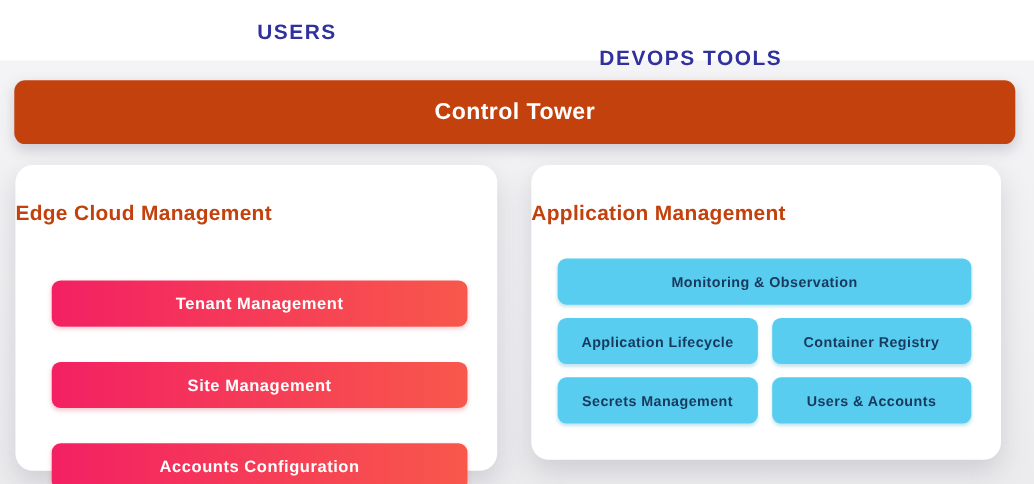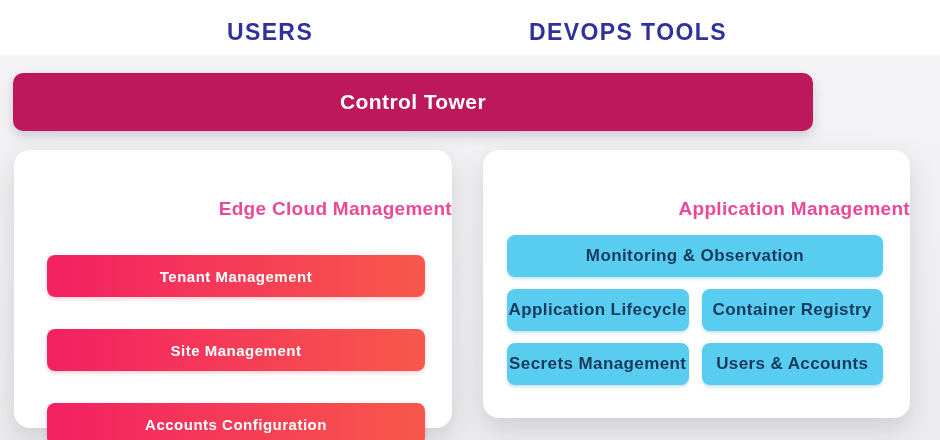--- a/index.html
+++ b/index.html
@@ -9,35 +9,35 @@
     font-family: "Liberation Sans", "DejaVu Sans", sans-serif;
     background: linear-gradient(180deg, #ffffff 0px, #ffffff 54px, #f4f3f5 56px, #ecebed 100%);
     overflow: hidden;
   }
 
   
   .hdr-label {
     position: absolute;
     top: 19px;
     transform: translateX(-50%);
-    font-size: 23px;
+    font-size: 19px;
     font-weight: 700;
     letter-spacing: 1.4px;
     color: #31319e;
     white-space: nowrap;
   }
   .hdr-users  { left: 270px; }
-  .hdr-devops { left: 628px; }
+  .hdr-devops { left: 628px; margin-top: 24px; }
 
   
   .control-tower {
     position: absolute;
     left: 13px; top: 73px;
-    width: 800px; height: 58px;
-    background: #be185d;
+    width: 910px; height: 58px;
+    background: #c2410c;
     border-radius: 10px;
     display: flex; align-items: center; justify-content: center;
     color: #ffffff;
     font-size: 21px;
     font-weight: 700;
     letter-spacing: 0.4px;
     box-shadow: 0 5px 12px rgba(90, 90, 120, 0.25);
   }
 
   
@@ -45,26 +45,26 @@
     position: absolute;
     top: 150px;
     background: #ffffff;
     border-radius: 16px;
     box-shadow: 0 10px 24px rgba(130, 130, 145, 0.28);
   }
   .card-left  { left: 14px;  width: 438px; height: 278px; }
   .card-right { left: 483px; width: 427px; height: 268px; }
 
   .card-title {
-    margin-top: 48px;
-    text-align: right;
+    margin-top: 34px;
+    text-align: left;
     font-size: 19px;
     font-weight: 700;
     letter-spacing: 0.3px;
-    color: #ec4899;
+    color: #c2410c;
   }
 
   
   .edge-nodes {
     position: absolute;
     top: 85px; left: 33px; right: 27px;
     display: flex; flex-direction: column; gap: 12px;
   }
   .node-red {
     height: 42px;
@@ -90,21 +90,21 @@
     grid-template-columns: 1fr 1fr;
     gap: 12px 13px;
     text-align: right;
   }
   .node-cyan {
     height: 42px;
     border-radius: 8px;
     background: #58cdf0;
     display: flex; align-items: center; justify-content: center;
     color: #17395c;
-    font-size: 17px;
+    font-size: 13px;
     font-weight: 700;
     letter-spacing: 0.4px;
     box-shadow: 0 2px 3px rgba(70, 165, 200, 0.3);
   }
 </style>
 </head>
 <body>
 
 <div class="hdr-label hdr-users">USERS</div>
 

